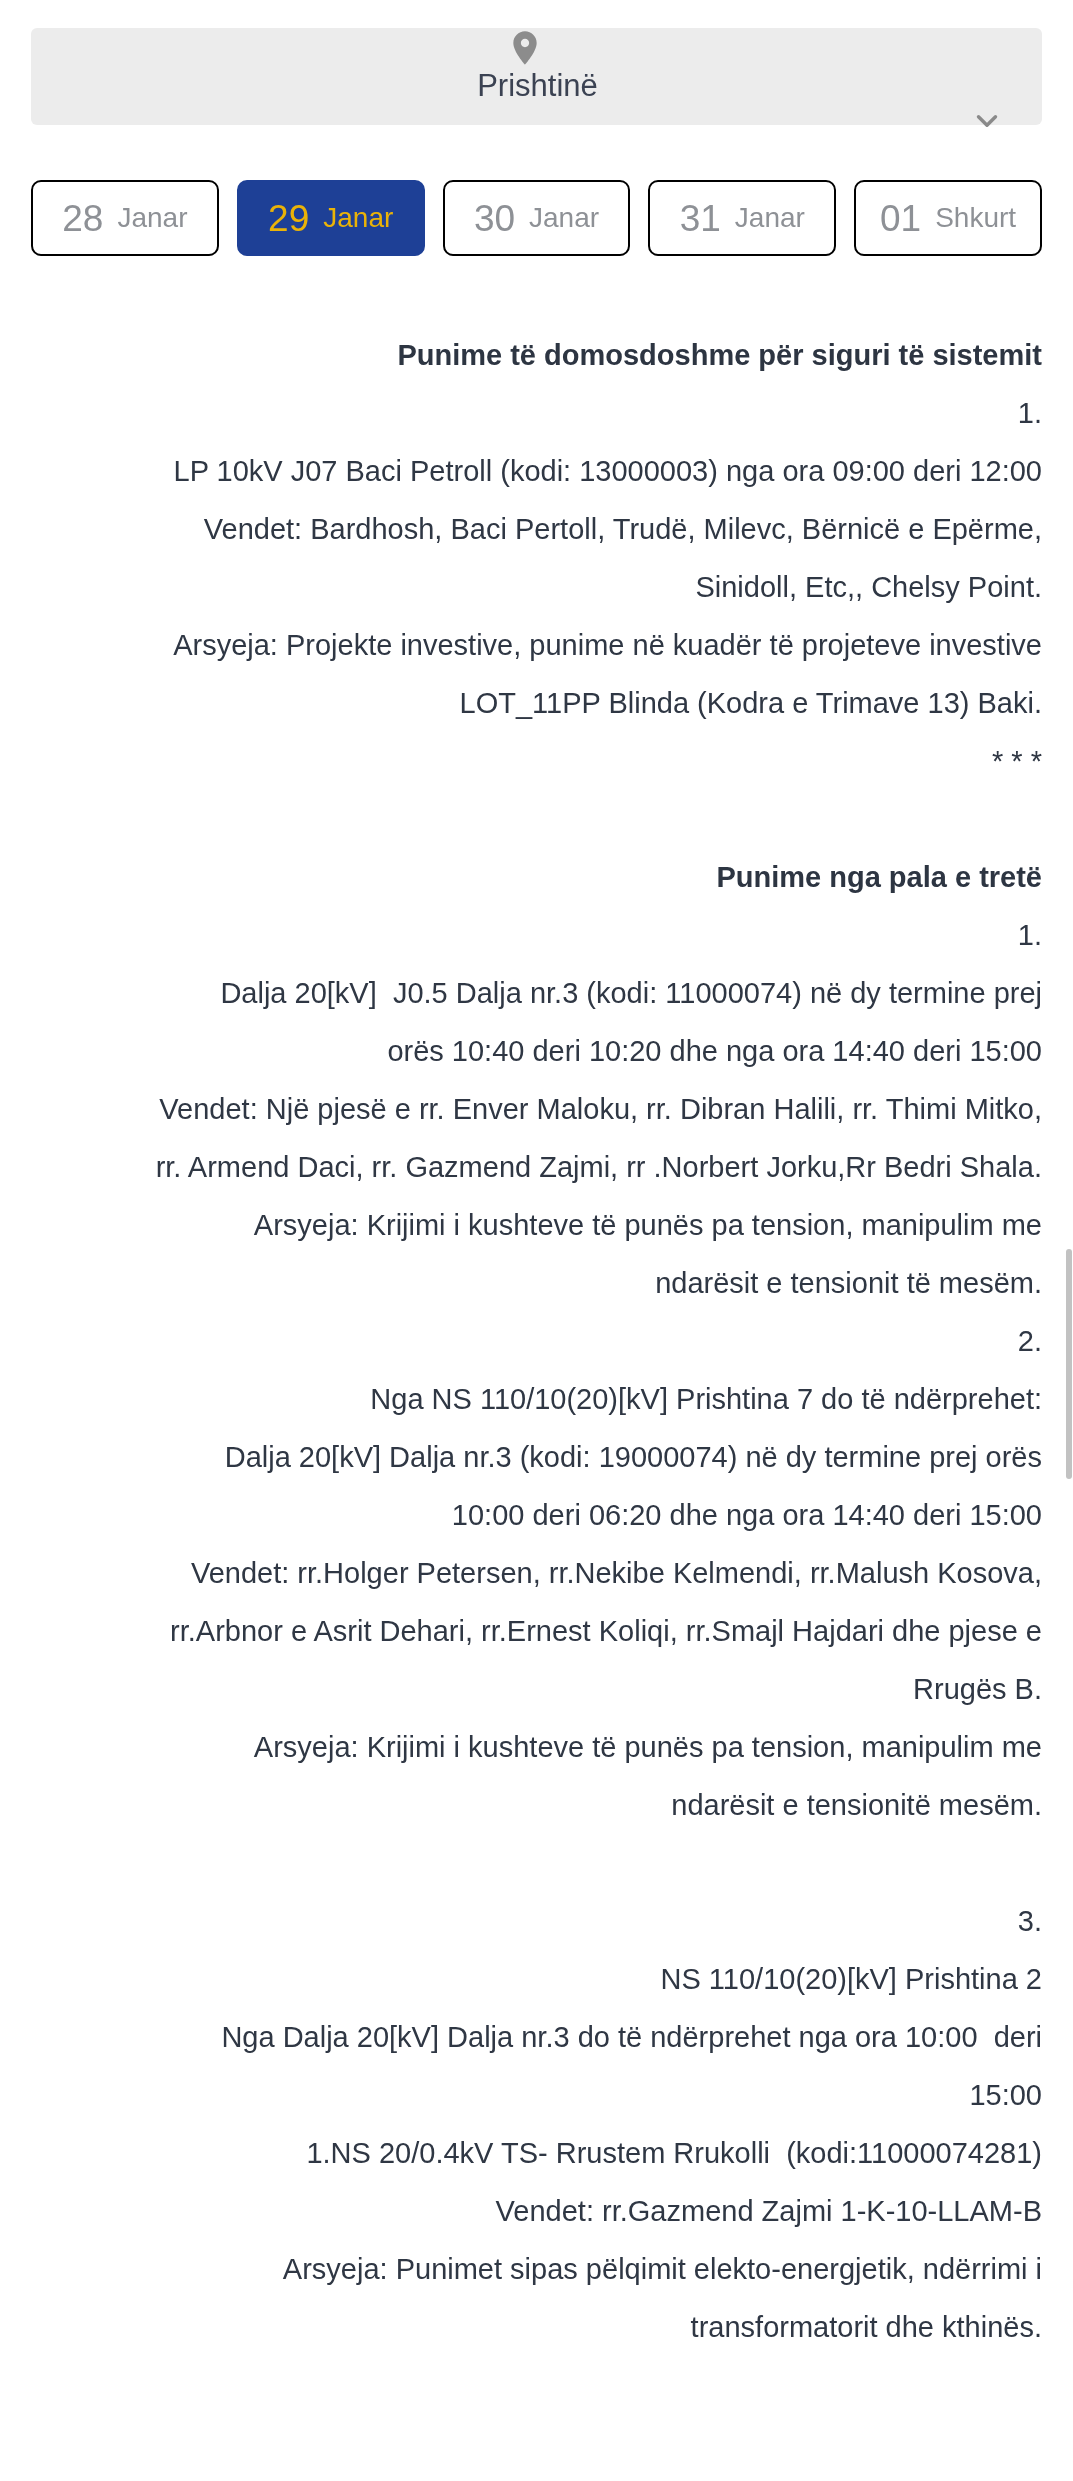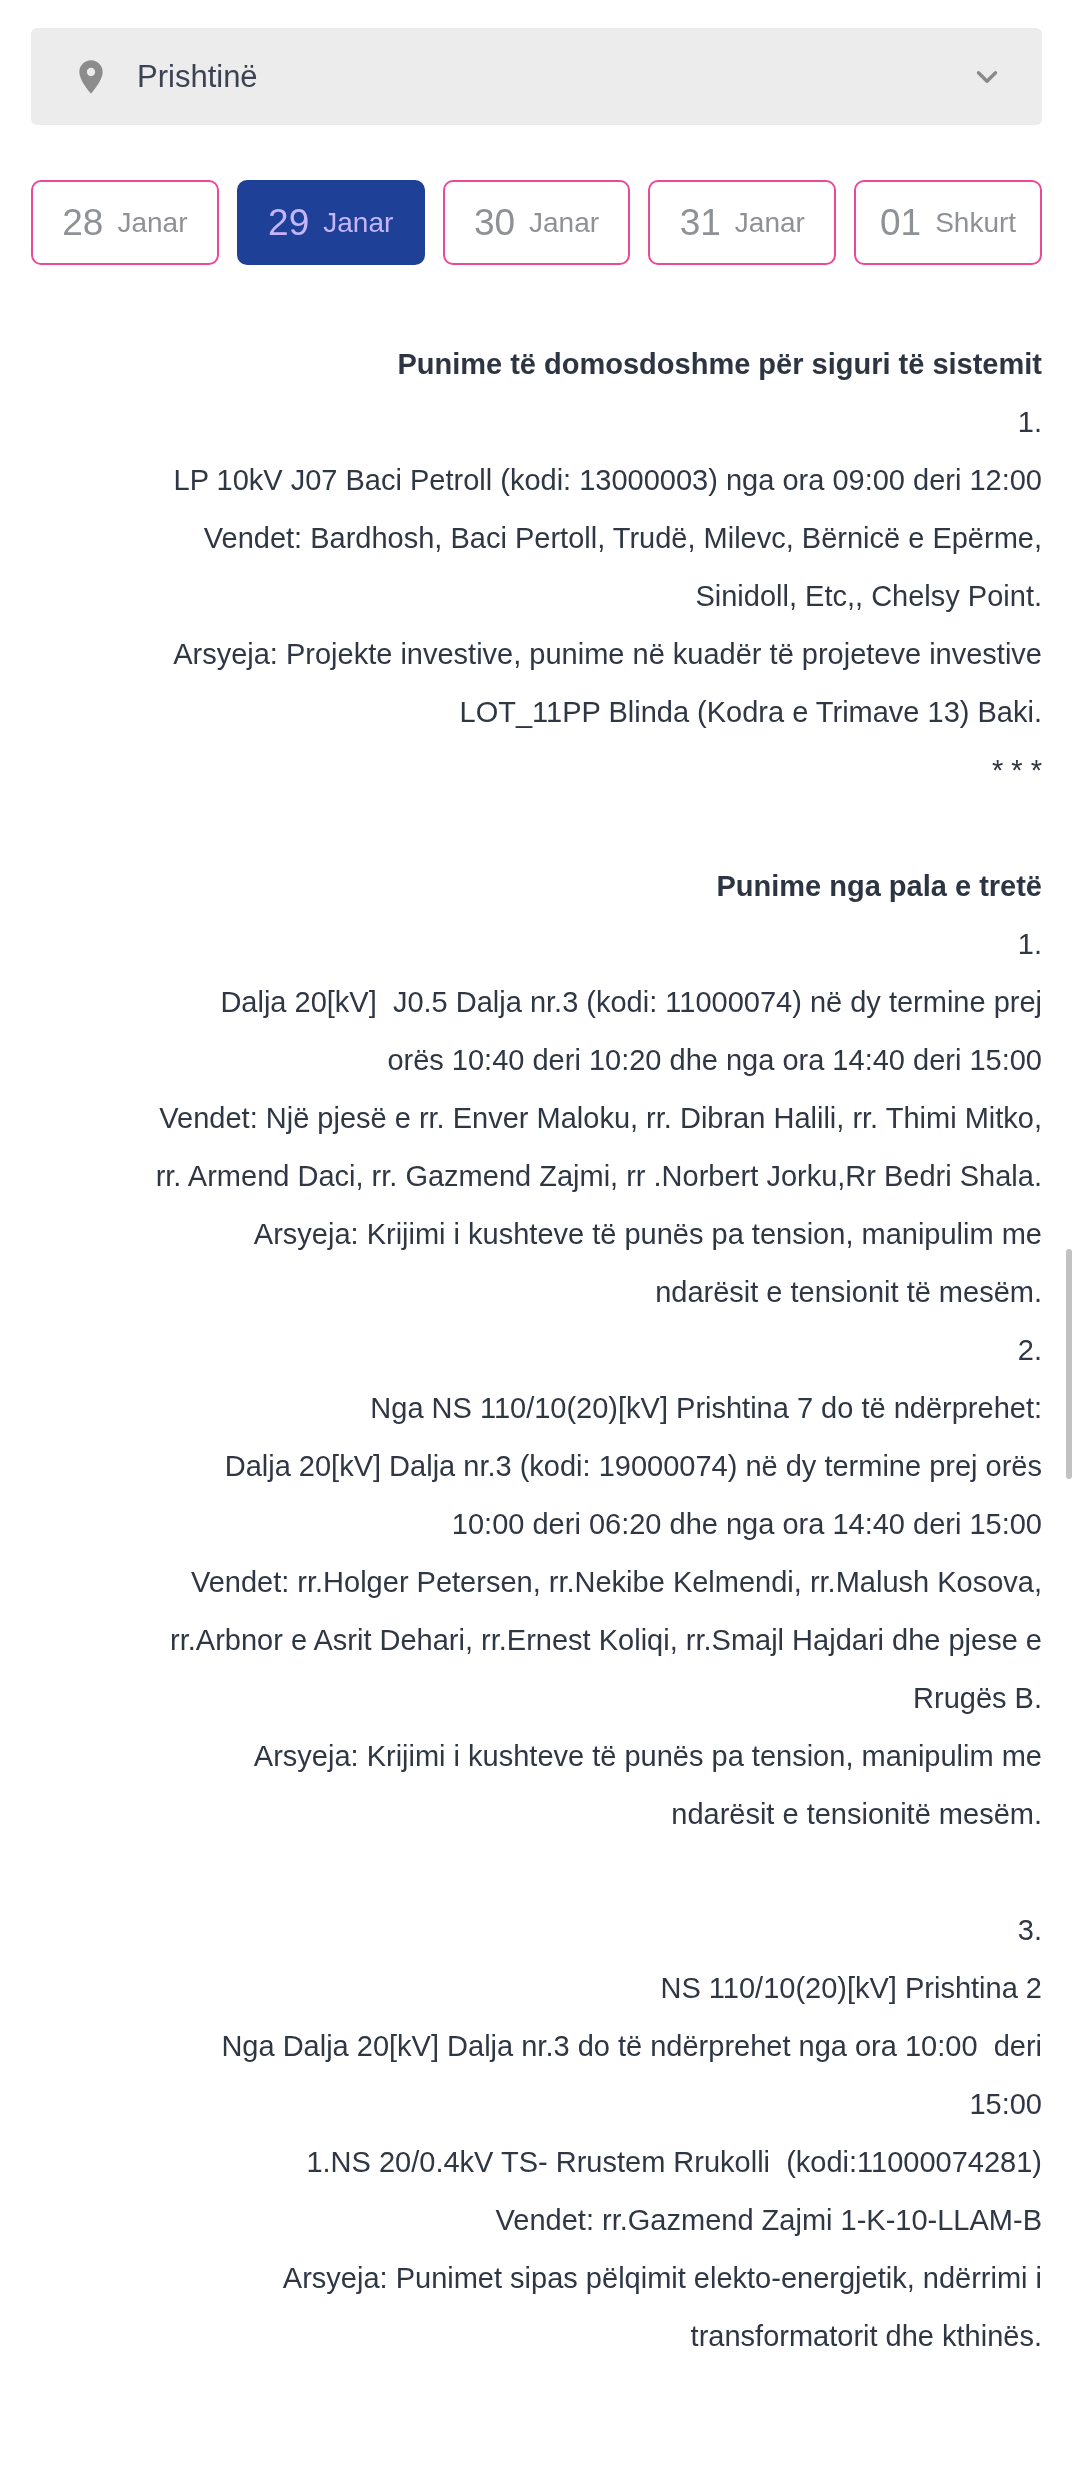--- a/index.html
+++ b/index.html
@@ -16,52 +16,53 @@
 
   
   .location-bar {
     margin-top: 28px;
     height: 97px;
     background: #ececec;
     border-radius: 6px;
     display: flex;
     align-items: center;
     padding: 0 38px 0 40px;
+    flex-direction: column;
   }
   .location-bar .pin { flex: 0 0 auto; margin-right: 26px; display: flex; }
   .location-label {
     font-size: 31px;
     color: #3b4252;
   }
   .location-bar .chevron { margin-left: auto; display: flex; }
 
   
   .tabs {
     margin-top: 55px;
     display: flex;
     gap: 18px;
   }
   .tab {
     flex: 1 1 0;
-    height: 85px;
+    height: 76px;
     background: #ffffff;
-    border: 2px solid #ec4899;
+    border: 2px solid #000000;
     border-radius: 10px;
     display: flex;
     align-items: center;
     justify-content: center;
     gap: 14px;
     font-family: "Liberation Sans", sans-serif;
     cursor: pointer;
     padding: 0;
   }
   .tab .day   { font-size: 37px; color: #8e9196; line-height: 1; }
   .tab .month { font-size: 28px; color: #8e9196; line-height: 1; }
   .tab.selected { background: #1e4096; border-color: #1e4096; }
-  .tab.selected .day, .tab.selected .month { color: #c4b5fd; text-align: right; }
+  .tab.selected .day, .tab.selected .month { color: #eab308; text-align: right; }
 
   
   .content { margin-top: 70px; }
   .para {
     margin: 0;
     font-size: 29px;
     line-height: 58px;
     min-height: 58px;
     white-space: pre-wrap;
     color: #2f3744;

